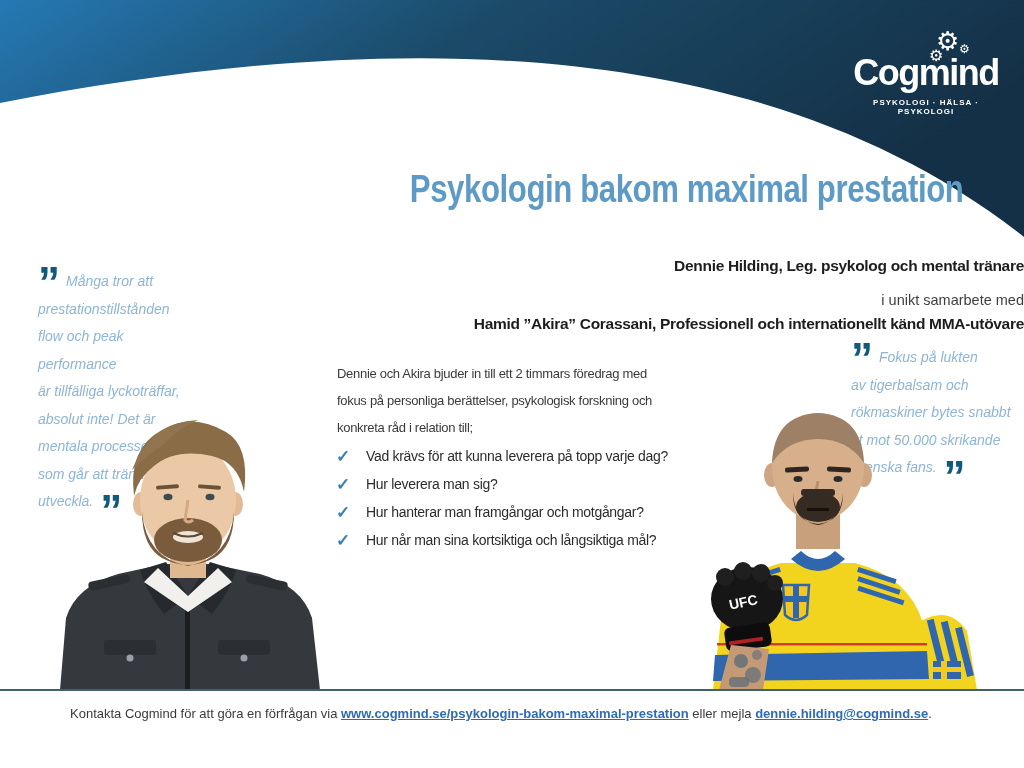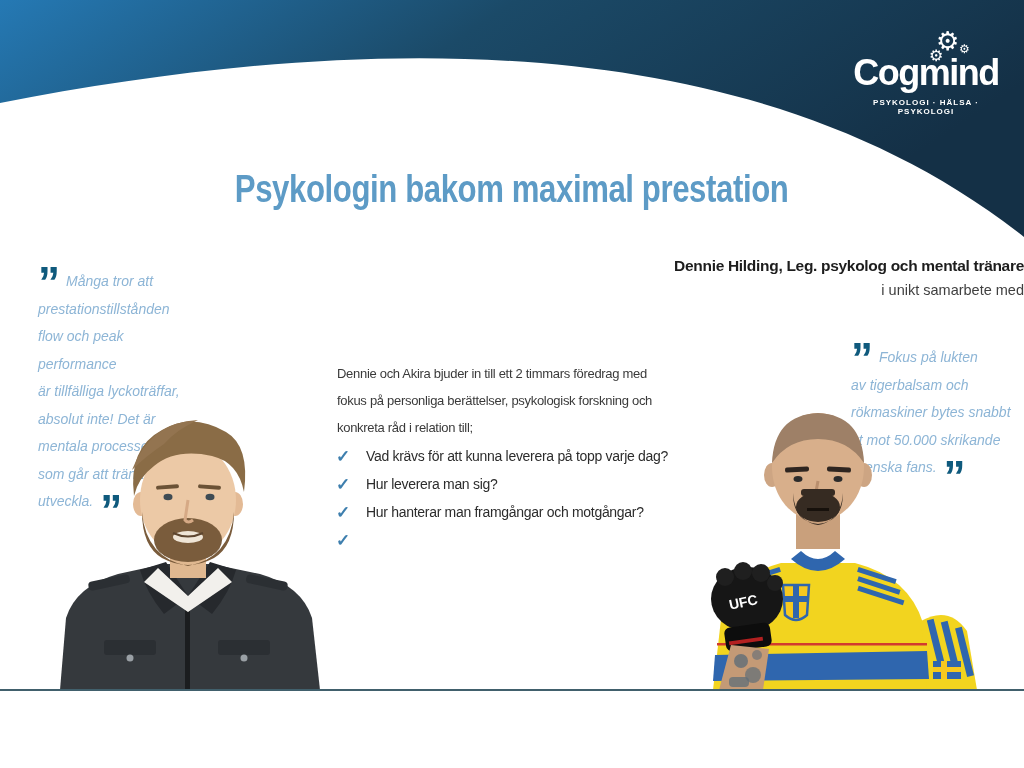--- a/index.html
+++ b/index.html
@@ -11,26 +11,26 @@
   .gear{position:absolute;color:#ffffff;line-height:1;}
   .gear-lg{left:936px;top:28px;font-size:26px;}
   .gear-md{left:929px;top:48px;font-size:16px;}
   .gear-sm{left:959px;top:43px;font-size:12px;}
   .wordmark{position:absolute;left:846px;top:52px;width:160px;text-align:center;
             color:#ffffff;font-size:36px;font-weight:bold;letter-spacing:-1.5px;}
   .tagline{position:absolute;left:846px;top:98px;width:160px;text-align:center;
            color:#ffffff;font-size:8px;font-weight:bold;letter-spacing:1px;}
 
   
-  .title-row{position:absolute;top:168px;left:0;width:1024px;text-align:center;}
+  .title-row{position:absolute;top:168px;left:0;width:1024px;text-align:right;}
   .title{display:inline-block;transform:scaleX(.82);transform-origin:center;
          color:#5d9bc6;font-size:38px;font-weight:bold;letter-spacing:-.5px;margin:0;}
   .presenters{position:absolute;top:254px;left:0;width:1024px;text-align:right;color:#1d1d1d;}
   .presenter-bold{font-size:15.5px;font-weight:bold;line-height:24.5px;letter-spacing:-.3px;}
-  .presenter-mid{font-size:14.5px;color:#3f3f3f;line-height:23px;}
+  .presenter-mid{font-size:14.5px;color:#3f3f3f;line-height:23px;margin-top:10px;}
 
   
   .quote{position:absolute;color:#8db5d6;font-size:14px;font-style:italic;line-height:27.5px;}
   .quote-left{left:38px;top:268px;width:165px;}
   .quote-right{left:851px;top:344px;width:160px;}
   .quote-text{white-space:pre-line;text-align:right;}
   .qmark{font-style:normal;font-weight:bold;color:#0f5a7d;font-size:44px;line-height:0;
          letter-spacing:-3px;display:inline-block;}
   .qmark-open{vertical-align:-12px;margin-right:9px;}
   .qmark-close{vertical-align:-20px;margin-left:7px;}
@@ -75,20 +75,21 @@
   <div class="wordmark">Cogmind</div>
   <div class="tagline">PSYKOLOGI  ·  HÄLSA  ·  PSYKOLOGI</div>
 
   <div class="title-row">
     <h1 class="title">Psykologin bakom maximal prestation</h1>
   </div>
 
   <div class="presenters">
     <div class="presenter-bold">Dennie Hilding, Leg. psykolog och mental tränare</div>
     <div class="presenter-mid">i unikt samarbete med</div>
+    <div class="presenter-bold">Hamid ”Akira” Corassani, Professionell och internationellt känd MMA-utövare</div>
   </div>
 
   <div class="quote quote-left">
     <span class="qmark qmark-open">”</span><span class="quote-text">Många tror att
 prestationstillstånden
 flow och peak performance
 är tillfälliga lyckoträffar,
 absolut inte! Det är
 mentala processer
 som går att träna och
@@ -115,20 +116,21 @@
     <div class="check-row">
       <span class="check-icon">✓</span>
       <span class="check-label">Hur leverera man sig?</span>
     </div>
     <div class="check-row">
       <span class="check-icon">✓</span>
       <span class="check-label">Hur hanterar man framgångar och motgångar?</span>
     </div>
     <div class="check-row">
       <span class="check-icon">✓</span>
+      <span class="check-label">Hur når man sina kortsiktiga och långsiktiga mål?</span>
     </div>
   </div>
 
   <svg class="photo photo-left" width="292" height="290" viewBox="0 0 292 290">
 
     <path d="M18,290 L24,218 Q34,186 76,174 L122,164 L170,164 L218,174 Q260,186 270,218 L278,290 Z" fill="#35393d"></path>
     <path d="M98,170 L124,162 L146,196 L122,214 Q104,192 98,170 Z" fill="#26292d"></path>
     <path d="M194,170 L168,162 L146,196 L170,214 Q188,192 194,170 Z" fill="#26292d"></path>
     <rect x="143" y="198" width="5" height="92" fill="#1b1d1f"></rect>
 
@@ -232,14 +234,17 @@
 
     <path d="M98,252 L86,297 L130,297 L136,256 Z" fill="#c49a76"></path>
     <circle cx="108" cy="268" r="7" fill="#5f6d78" opacity=".8"></circle>
     <circle cx="120" cy="282" r="8" fill="#5f6d78" opacity=".7"></circle>
     <rect x="96" y="284" width="20" height="10" rx="4" fill="#5f6d78" opacity=".75"></rect>
     <circle cx="124" cy="262" r="5" fill="#5f6d78" opacity=".6"></circle>
   </svg>
 
   <div class="divider"></div>
 
+  <div class="footer">
+    <span>Kontakta Cogmind för att göra en förfrågan via </span><a href="#">www.cogmind.se/psykologin-bakom-maximal-prestation</a><span> eller mejla </span><a href="#">dennie.hilding@cogmind.se</a><span>.</span>
+  </div>
 
 </div>
 
 </body></html>

